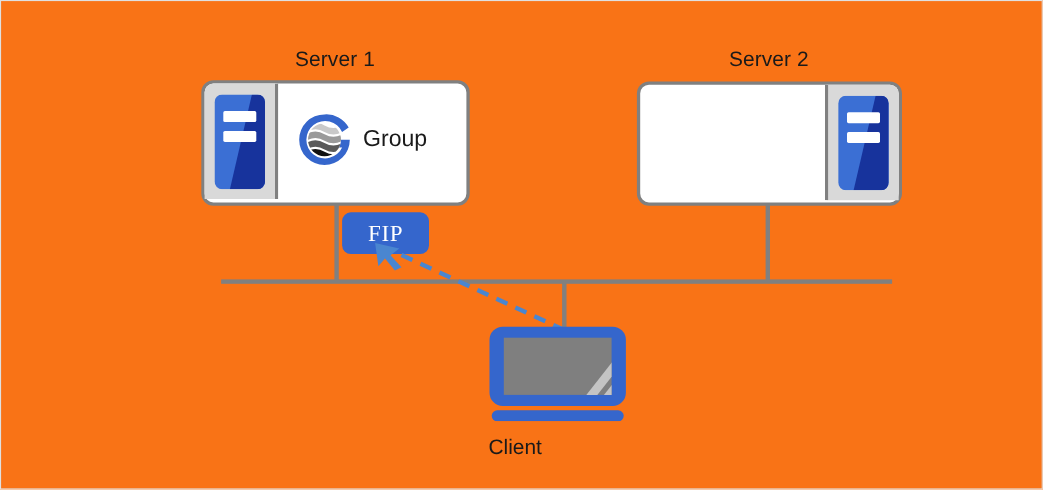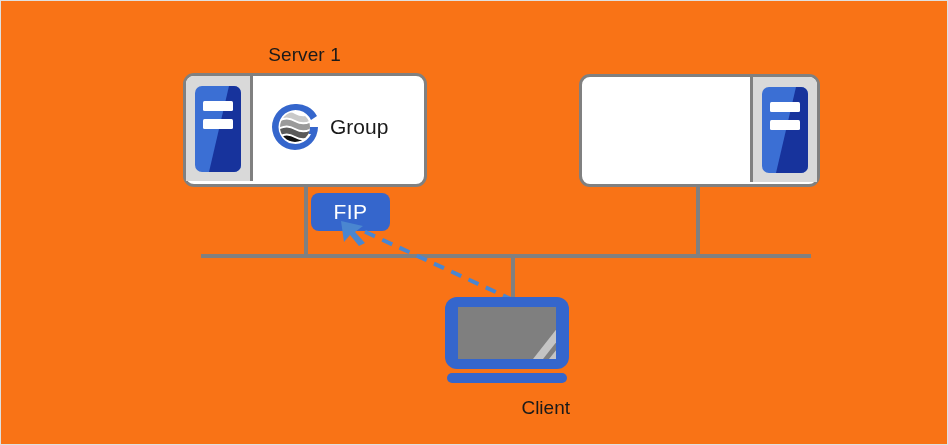--- a/index.html
+++ b/index.html
@@ -31,21 +31,21 @@
     letter-spacing: 0.1px;
   }
   #server1-title { left: 182px; top: 43px; width: 243px; }
   #server2-title { left: 578px; top: 43px; width: 240px; }
 
   #client-title {
     position: absolute;
     left: 443px;
     top: 396px;
     width: 126px;
-    text-align: right;
+    text-align: left;
     font-size: 19px;
     color: #1a1a1a;
     white-space: nowrap;
   }
 
   
   .server-box {
     position: absolute;
     background: #ffffff;
     border: 3px solid #808080;
@@ -101,20 +101,21 @@
     left: 310px;
     top: 192px;
     width: 79px;
     height: 38px;
     background: #3566cc;
     border-radius: 8px;
     display: flex;
     align-items: center;
     justify-content: center;
     box-sizing: border-box;
+    font-family: Liberation Serif, serif;
   }
   #fip-label {
     color: #ffffff;
     font-size: 21px;
     letter-spacing: 0.5px;
   }
 
   
   .bus-line {
     position: absolute;
@@ -202,20 +203,21 @@
           <path d="M8 12 q9 -5 17 0 q9 5 18 -1 l0 6 q-9 6 -18 1 q-8 -5 -17 0 Z" fill="#c9c9c9"></path>
           <path d="M8 20 q9 -5 17 0 q9 5 18 -1 l0 6 q-9 6 -18 1 q-8 -5 -17 0 Z" fill="#9a9a9a"></path>
           <path d="M8 28 q9 -5 17 0 q9 5 18 -1 l0 6 q-9 6 -18 1 q-8 -5 -17 0 Z" fill="#5a5a5a"></path>
           <path d="M8 36 q9 -5 17 0 q9 5 18 -1 l0 10 q-9 6 -18 1 q-8 -5 -17 0 Z" fill="#111111"></path>
         </g>
       </svg>
       <span id="group-label">Group</span>
     </div>
   </div>
 
+  <div id="server2-title" class="node-title">Server 2</div>
 
   <div id="server2-box" class="server-box">
     <div id="server2-panel" class="icon-panel">
       <svg class="server-glyph" width="46" height="86" viewBox="0 0 46 86">
         <defs>
           <clipPath id="srvclip2">
             <rect x="0" y="0" width="46" height="86" rx="7" ry="7"></rect>
           </clipPath>
         </defs>
         <rect x="0" y="0" width="46" height="86" rx="7" ry="7" fill="#3b6fd4"></rect>

